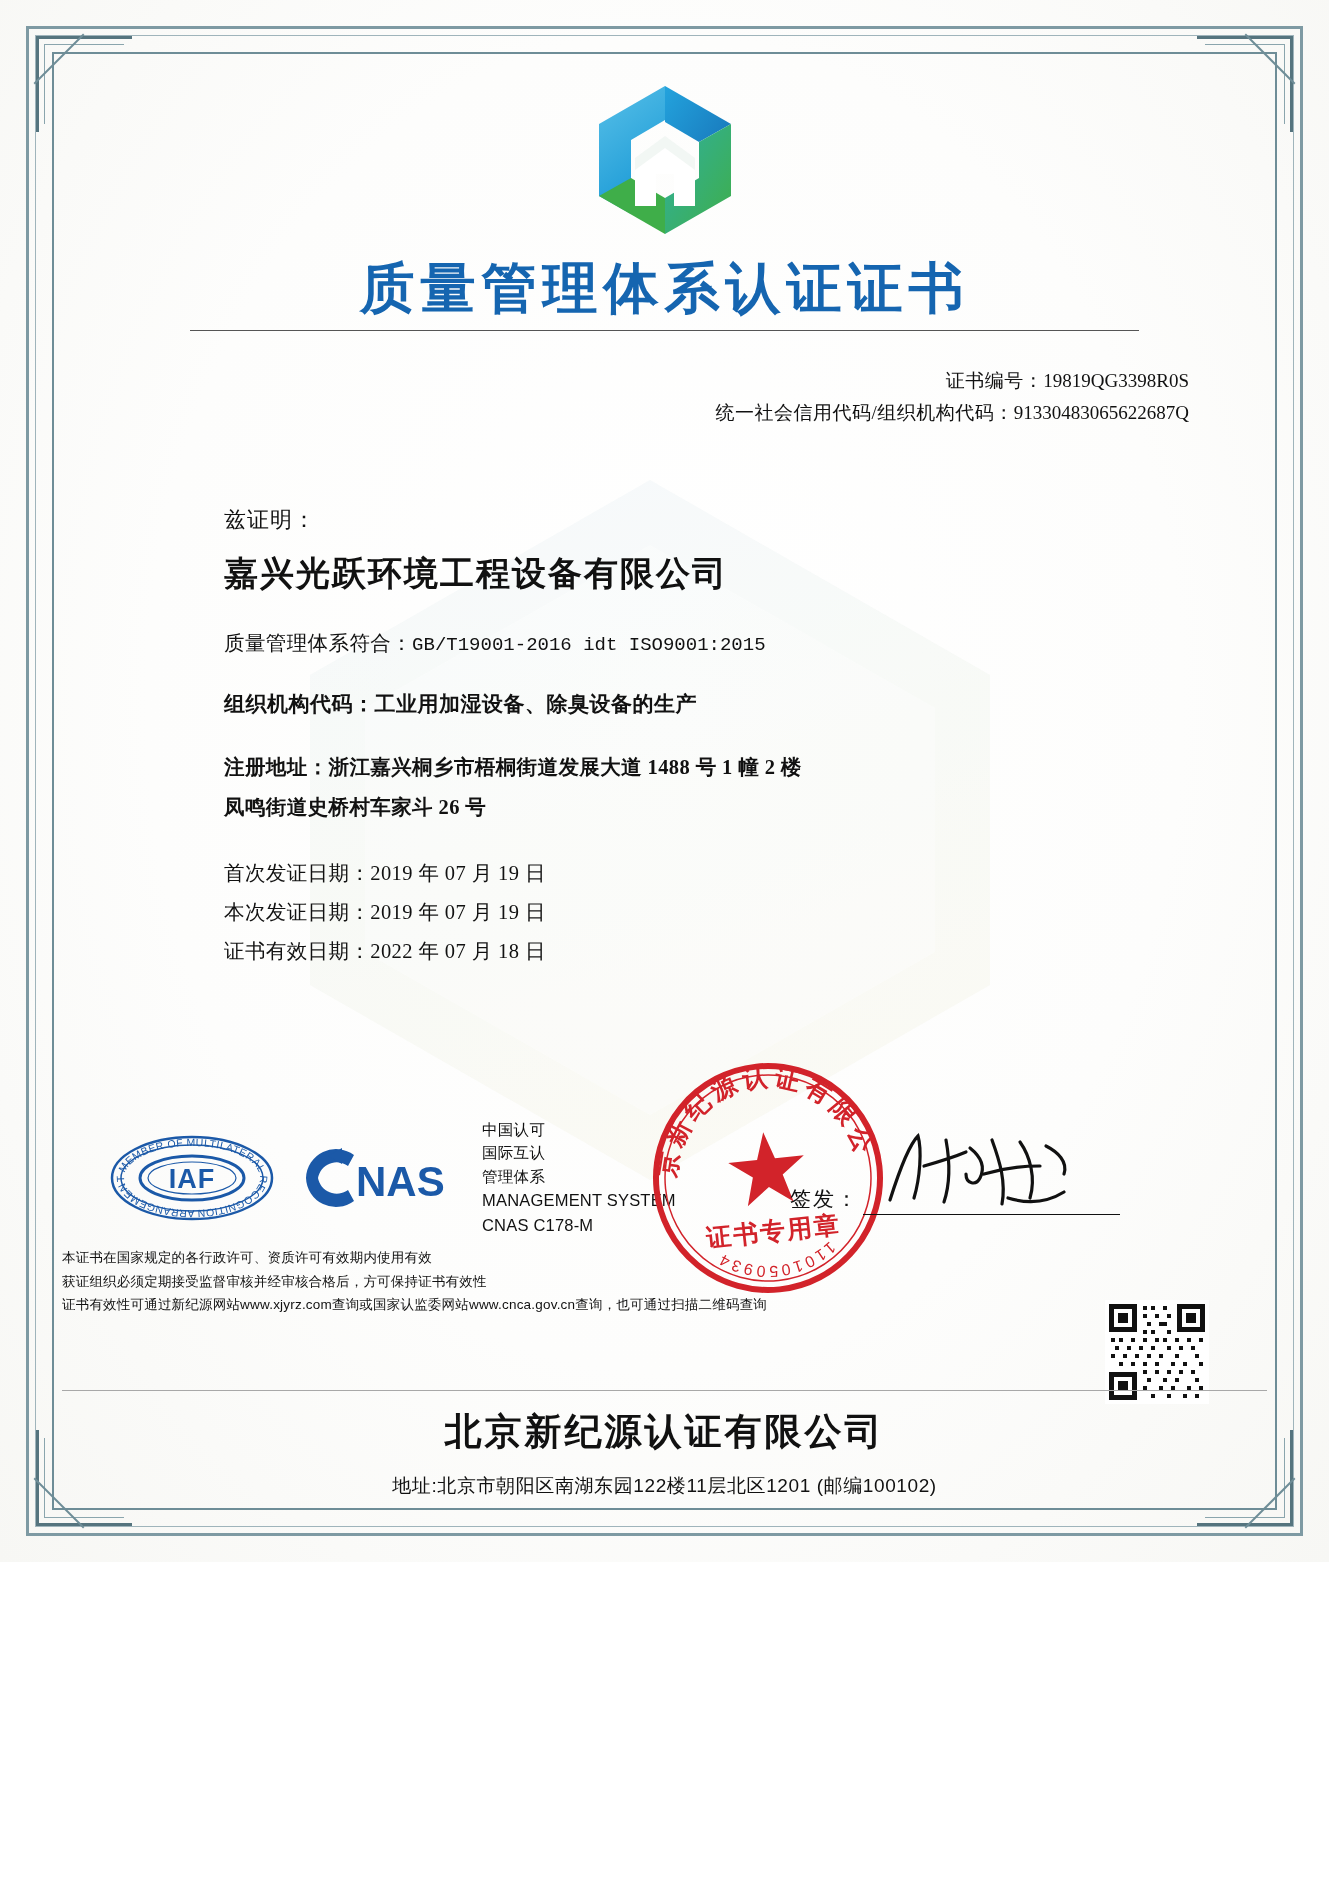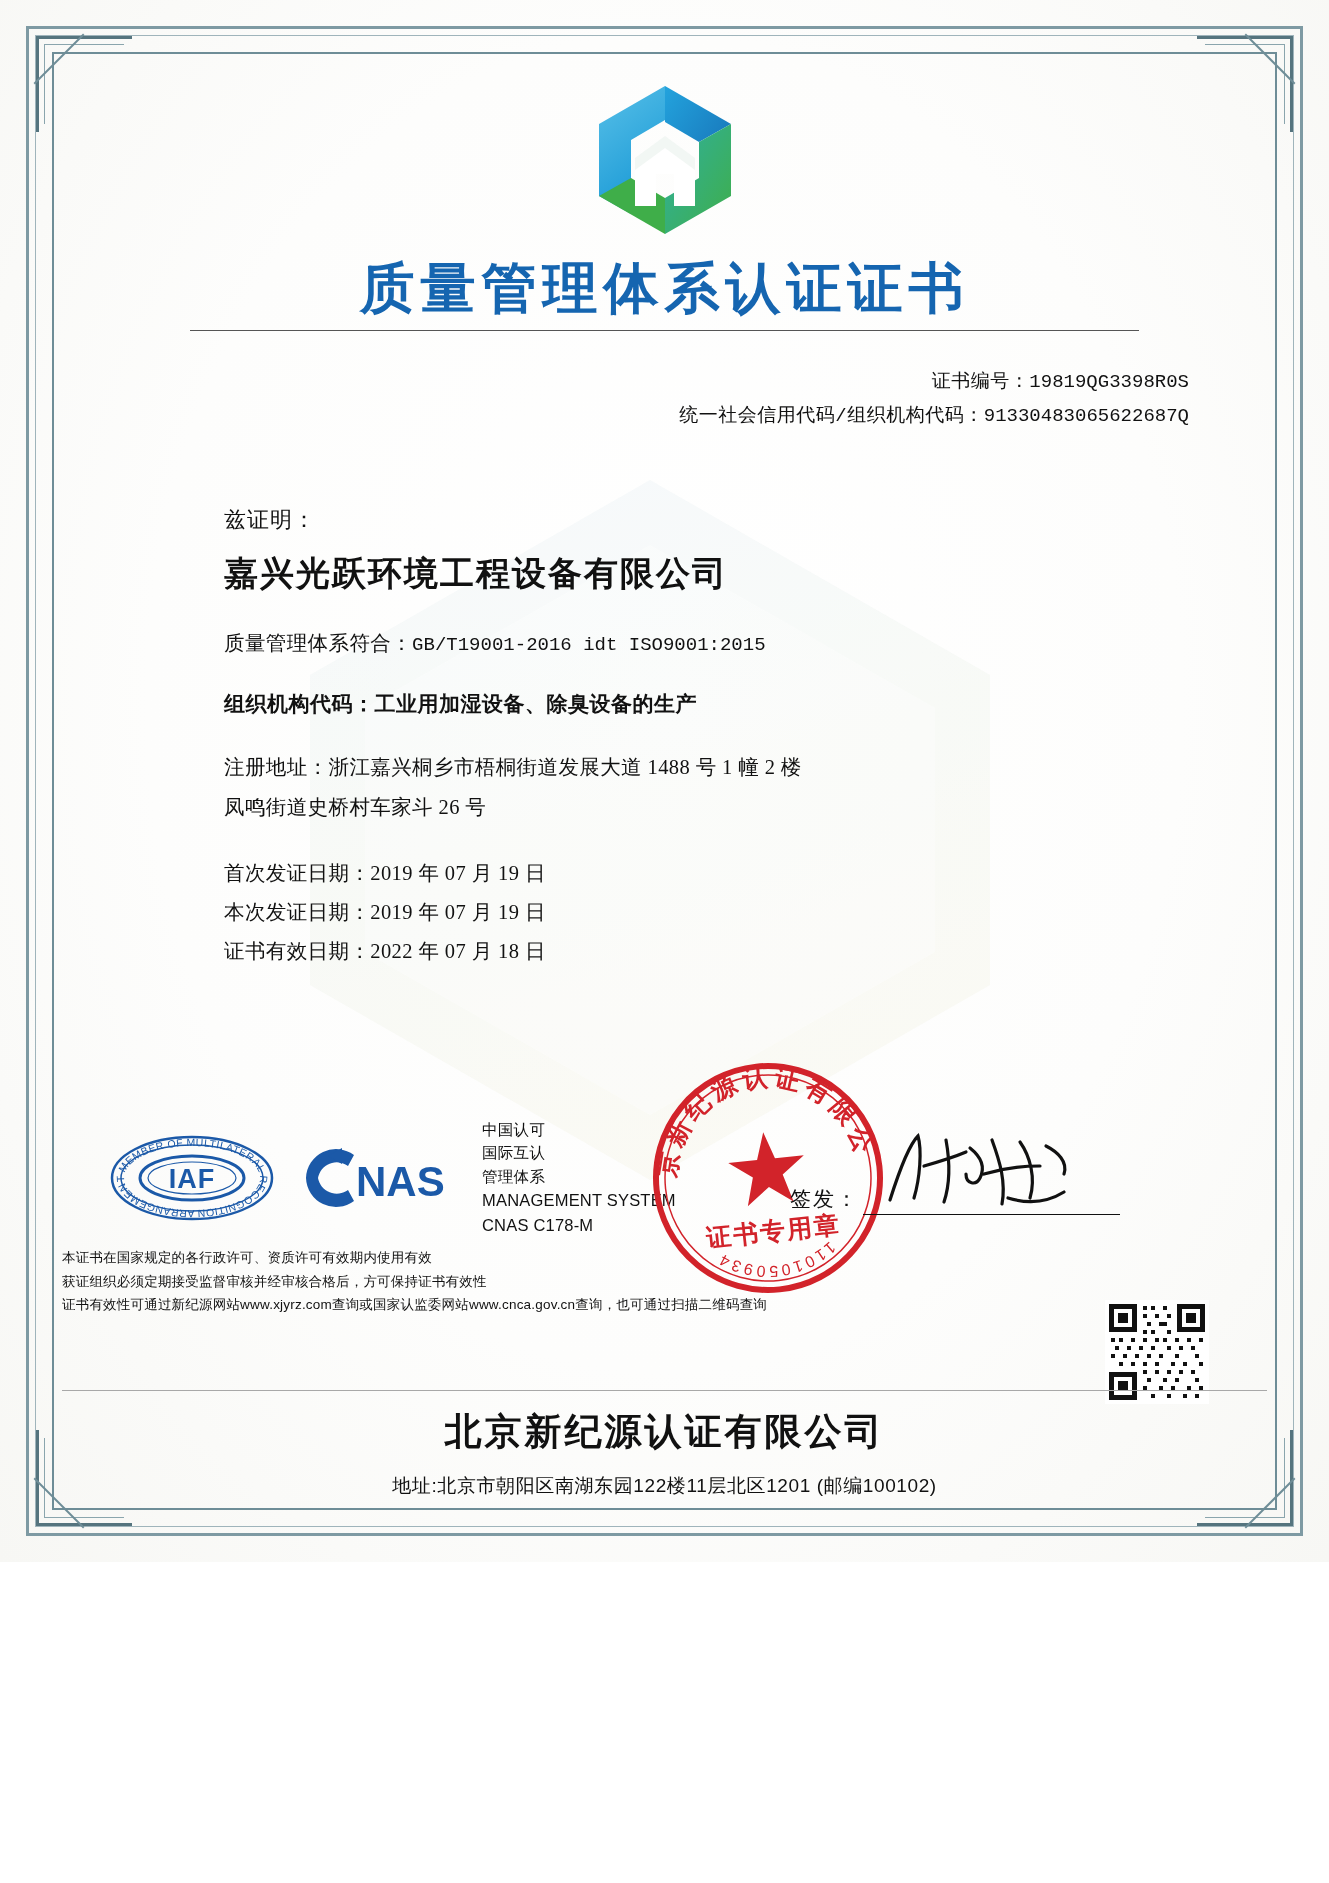--- a/index.html
+++ b/index.html
@@ -112,23 +112,23 @@
     position: absolute;
     right: 140px;
     top: 365px;
     text-align: right;
     font-size: 19px;
     line-height: 1.68;
     color: #111;
     font-family: "Liberation Serif", serif;
   }
   .cert-nums .row { white-space: nowrap; }
-  .cert-nums .lbl { letter-spacing: 0.5px; font-family: Liberation Mono, monospace; }
+  .cert-nums .lbl { letter-spacing: 0.5px; }
   .cert-nums .val {
-    font-family: Liberation Mono, monospace;
+    font-family: Liberation Serif, serif;
     letter-spacing: 0px;
     text-align: right;
   }
 
   
   .body-block {
     position: absolute;
     left: 224px;
     right: 140px;
     top: 505px;
@@ -157,21 +157,21 @@
     font-size: 19px;
     letter-spacing: 0px;
   }
   .gap-a { margin-bottom: 20px; }
   .gap-b { margin-bottom: 22px; }
   .scope {
     font-size: 21px;
     font-weight: bold;
     letter-spacing: 0.5px;
   }
-  .addr-block { margin-bottom: 26px; }
+  .addr-block { margin-bottom: 26px; font-weight: bold; }
   .dates .line { line-height: 1.85; }
   .num { font-family: "Liberation Serif", serif; }
 
   
   .marks {
     position: absolute;
     left: 110px;
     top: 1118px;
     display: flex;
     align-items: center;

